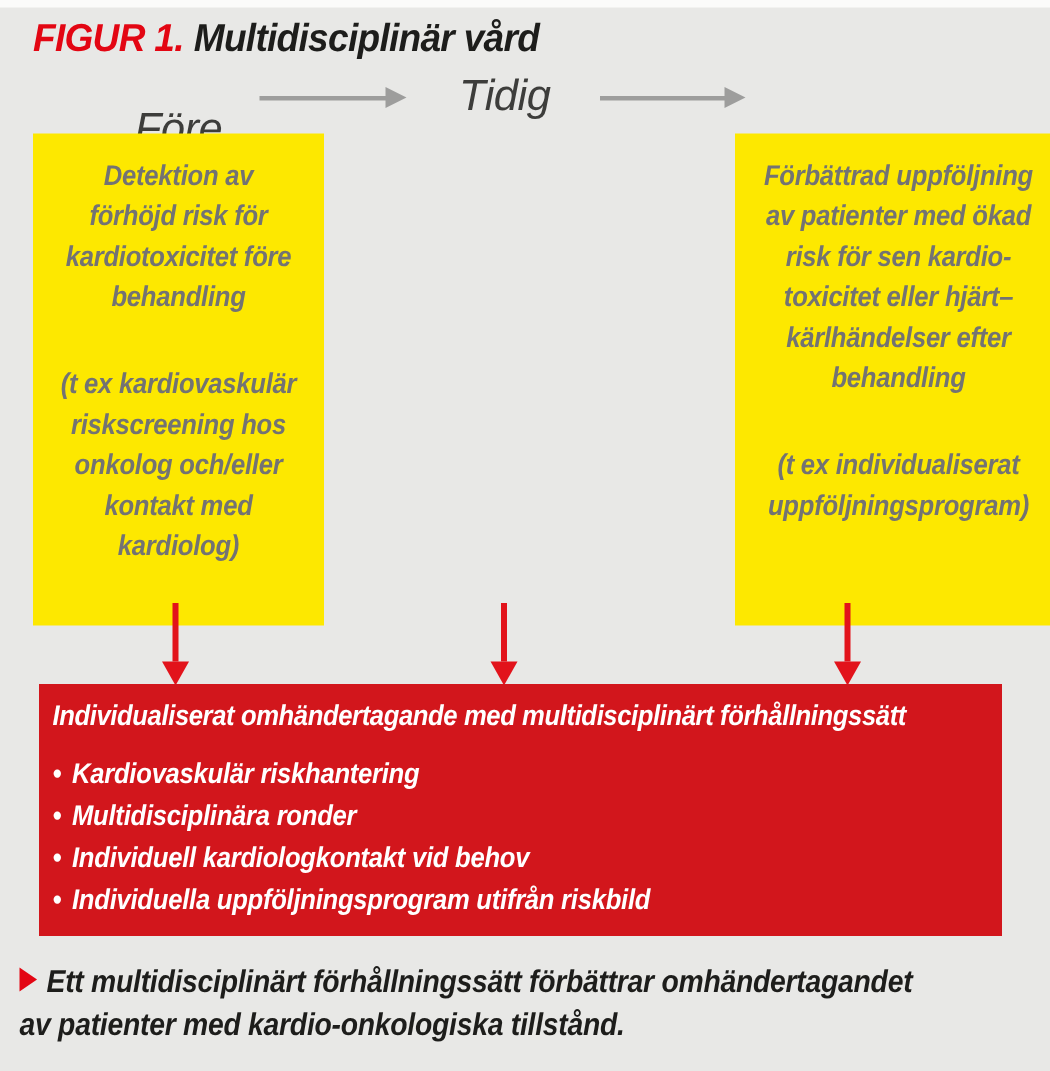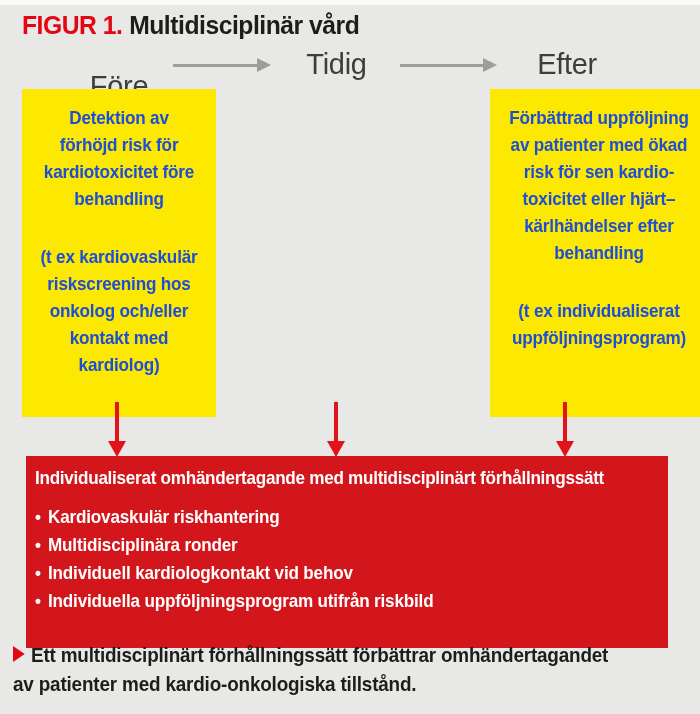--- a/index.html
+++ b/index.html
@@ -6,20 +6,21 @@
   body {
     width: 700px; height: 714px;
     font-family: "Liberation Sans", sans-serif;
     background: #ffffff;
   }
   .figure {
     position: relative;
     width: 700px; height: 714px;
     background: #e8e8e6;
     overflow: hidden;
+    font-style: italic;
   }
   .top-edge {
     position: absolute; top: 0; left: 0; right: 0; height: 5px;
     background: #fbfbfa;
   }
   
   .fig-title {
     position: absolute; left: 22px; top: 10px;
     font-size: 26px; font-weight: bold; letter-spacing: -0.5px;
     white-space: nowrap;
@@ -47,21 +48,21 @@
     border-top: 7px solid transparent;
     border-bottom: 7px solid transparent;
   }
   .harrow-1 { left: 173px; width: 85px; }
   .harrow-2 { left: 400px; width: 84px; }
   
   .ybox {
     position: absolute; top: 89px; height: 328px;
     background: #fde800;
     box-sizing: border-box; padding: 15px 4px;
-    color: #1d4ed8;
+    color: #737373;
   }
   .ybox-1 { left: 22px;  width: 194px; }
   .ybox-2 { left: 226px; width: 221px; }
   .ybox-3 { left: 458px; width: 218px; margin-left: 32px; }
   .ybox-inner {
     transform: scaleX(0.9); transform-origin: 50% 0;
     text-align: center;
     font-weight: bold; font-size: 19px; line-height: 27px;
     letter-spacing: -0.2px;
   }
@@ -78,21 +79,21 @@
     border-left: 9px solid transparent;
     border-right: 9px solid transparent;
     border-top: 16px solid #e2131b;
   }
   .varrow-1 { left: 115px; }
   .varrow-2 { left: 334px; }
   .varrow-3 { left: 563px; }
   
   .redbox {
     position: absolute; left: 26px; top: 456px;
-    width: 642px; height: 192px;
+    width: 642px; height: 168px;
     background: #d2161c; color: #ffffff;
     box-sizing: border-box; padding: 11px 9px;
   }
   .redbox-title {
     font-weight: bold; font-size: 19px; letter-spacing: -0.3px;
     white-space: nowrap;
     transform: scaleX(0.9); transform-origin: 0 50%;
   }
   .redbox-list {
     list-style: none; margin: 14px 0 0 0; padding: 0;
@@ -125,21 +126,20 @@
   <div class="top-edge"></div>
 
   <div class="fig-title">
     <span class="fig-label">FIGUR 1.</span><span class="fig-heading">Multidisciplinär vård</span>
   </div>
 
   <div class="stage stage-1">Före</div>
   <div class="harrow harrow-1"></div>
   <div class="stage stage-2">Tidig</div>
   <div class="harrow harrow-2"></div>
-  <div class="stage stage-3">Efter</div>
 
   <div class="ybox ybox-1">
     <div class="ybox-inner">
       <div class="ybox-heading">Detektion av
 förhöjd risk för
 kardiotoxicitet före
 behandling</div>
       <div class="ybox-example">(t ex kardiovaskulär
 riskscreening hos
 onkolog och/eller

